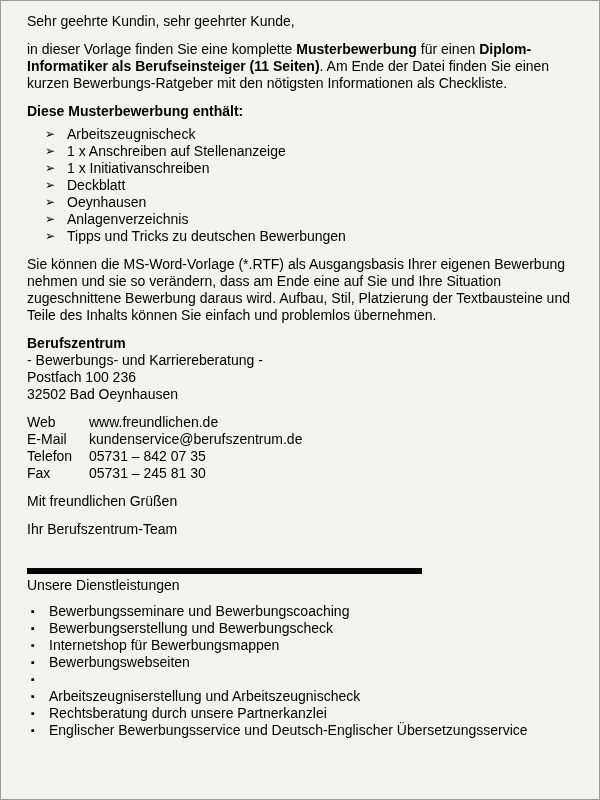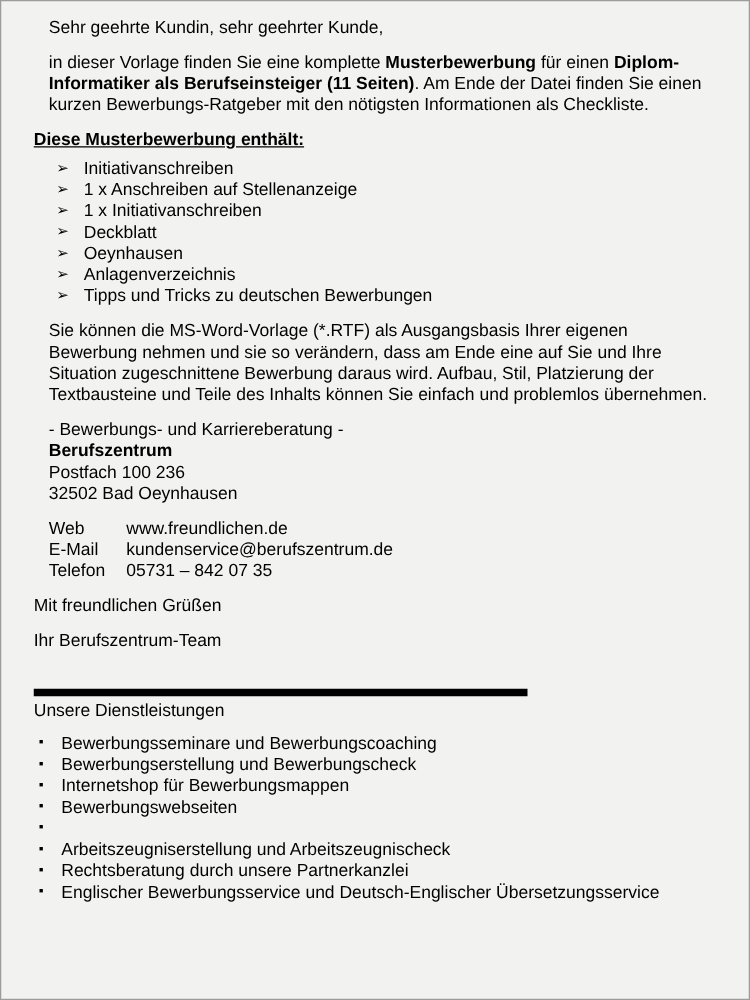--- a/index.html
+++ b/index.html
@@ -10,24 +10,23 @@
     margin: 0;
     background: #f2f2f0;
     border: 1px solid #9c9c9c;
     font-family: "Liberation Sans", "DejaVu Sans", sans-serif;
     font-size: 14px;
     line-height: 17px;
     color: #000;
     padding: 12px 26px 8px 26px;
     overflow: hidden;
   }
-  .block { margin: 0 0 11px 12px; }
+  .block { margin: 0 0 11px 0; }
   .heading {
     font-weight: bold;
-    text-decoration: underline;
     margin: 0 0 6px 0;
   }
   b, strong { font-weight: bold; }
   ul.plain {
     list-style: none;
     margin: 0 0 11px 0;
     padding: 0;
   }
   ul.contents { padding-left: 18px; }
   ul.contents li { display: flex; line-height: 17px; }
@@ -65,21 +64,21 @@
 
   <p class="block">Sehr geehrte Kundin, sehr geehrter Kunde,</p>
 
   <p class="block"><span>in dieser Vorlage finden Sie eine komplette </span><strong>Musterbewerbung</strong><span> für einen </span><strong>Diplom-Informatiker als Berufseinsteiger (11 Seiten)</strong><span>. Am Ende der Datei finden Sie einen kurzen Bewerbungs-Ratgeber mit den nötigsten Informationen als Checkliste.</span></p>
 
   <p class="heading">Diese Musterbewerbung enthält:</p>
 
   <ul class="plain contents">
     <li>
         <span class="bullet">➢</span>
-        <span>Initiativanschreiben</span>
+        <span>Arbeitszeugnischeck</span>
       </li>
     <li>
         <span class="bullet">➢</span>
         <span>1 x Anschreiben auf Stellenanzeige</span>
       </li>
     <li>
         <span class="bullet">➢</span>
         <span>1 x Initiativanschreiben</span>
       </li>
     <li>
@@ -97,38 +96,42 @@
     <li>
         <span class="bullet">➢</span>
         <span>Tipps und Tricks zu deutschen Bewerbungen</span>
       </li>
   </ul>
 
   <p class="block">Sie können die MS-Word-Vorlage (*.RTF) als Ausgangsbasis Ihrer eigenen Bewerbung nehmen und sie so verändern, dass am Ende eine auf Sie und Ihre Situation zugeschnittene Bewerbung daraus wird. Aufbau, Stil, Platzierung der Textbausteine und Teile des Inhalts können Sie einfach und problemlos übernehmen.</p>
 
 
   <div class="block company-block">
+    <p><strong>Berufszentrum</strong></p>
     <p>- Bewerbungs- und Karriereberatung -</p>
-    <p><strong>Berufszentrum</strong></p>
     <p>Postfach 100 236</p>
     <p>32502 Bad Oeynhausen</p>
   </div>
 
   <div class="block">
     <div class="contact-row">
       <span class="label">Web</span>
       <span class="value">www.freundlichen.de</span>
     </div>
     <div class="contact-row">
       <span class="label">E-Mail</span>
       <span class="value">kundenservice@berufszentrum.de</span>
     </div>
     <div class="contact-row">
       <span class="label">Telefon</span>
       <span class="value">05731 – 842 07 35</span>
+    </div>
+    <div class="contact-row">
+      <span class="label">Fax</span>
+      <span class="value">05731 – 245 81 30</span>
     </div>
   </div>
 
   <p class="closing">Mit freundlichen Grüßen</p>
 
   <p class="signature">Ihr Berufszentrum-Team</p>
 
   <p class="footer-heading">Unsere Dienstleistungen</p>
 
   <ul class="plain services">

